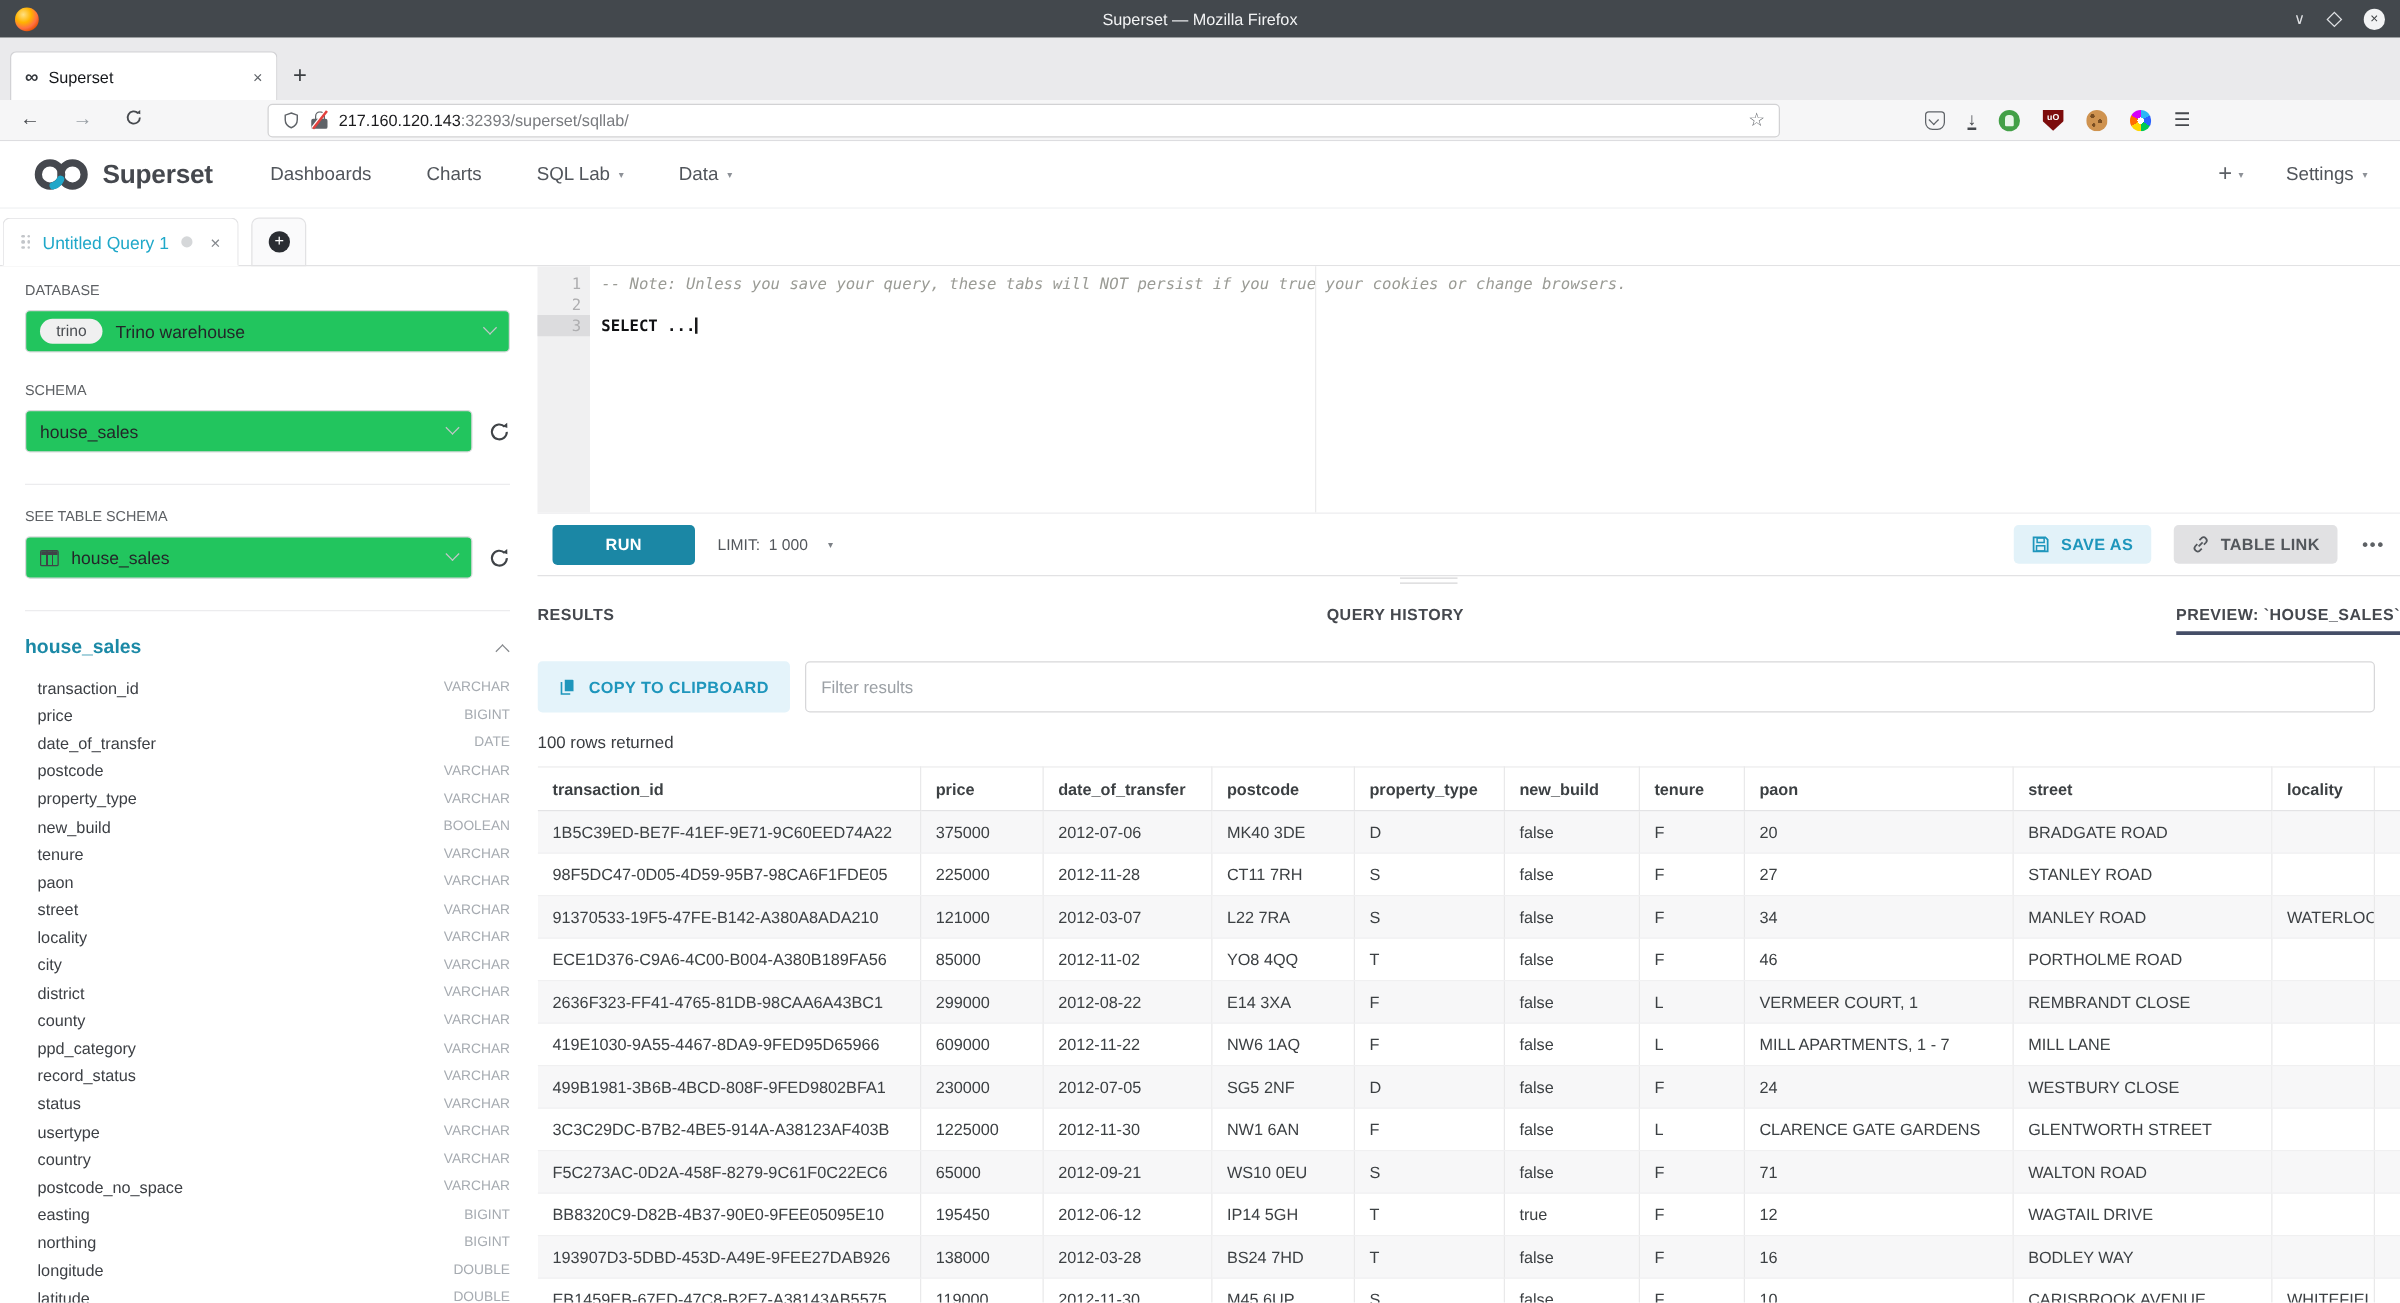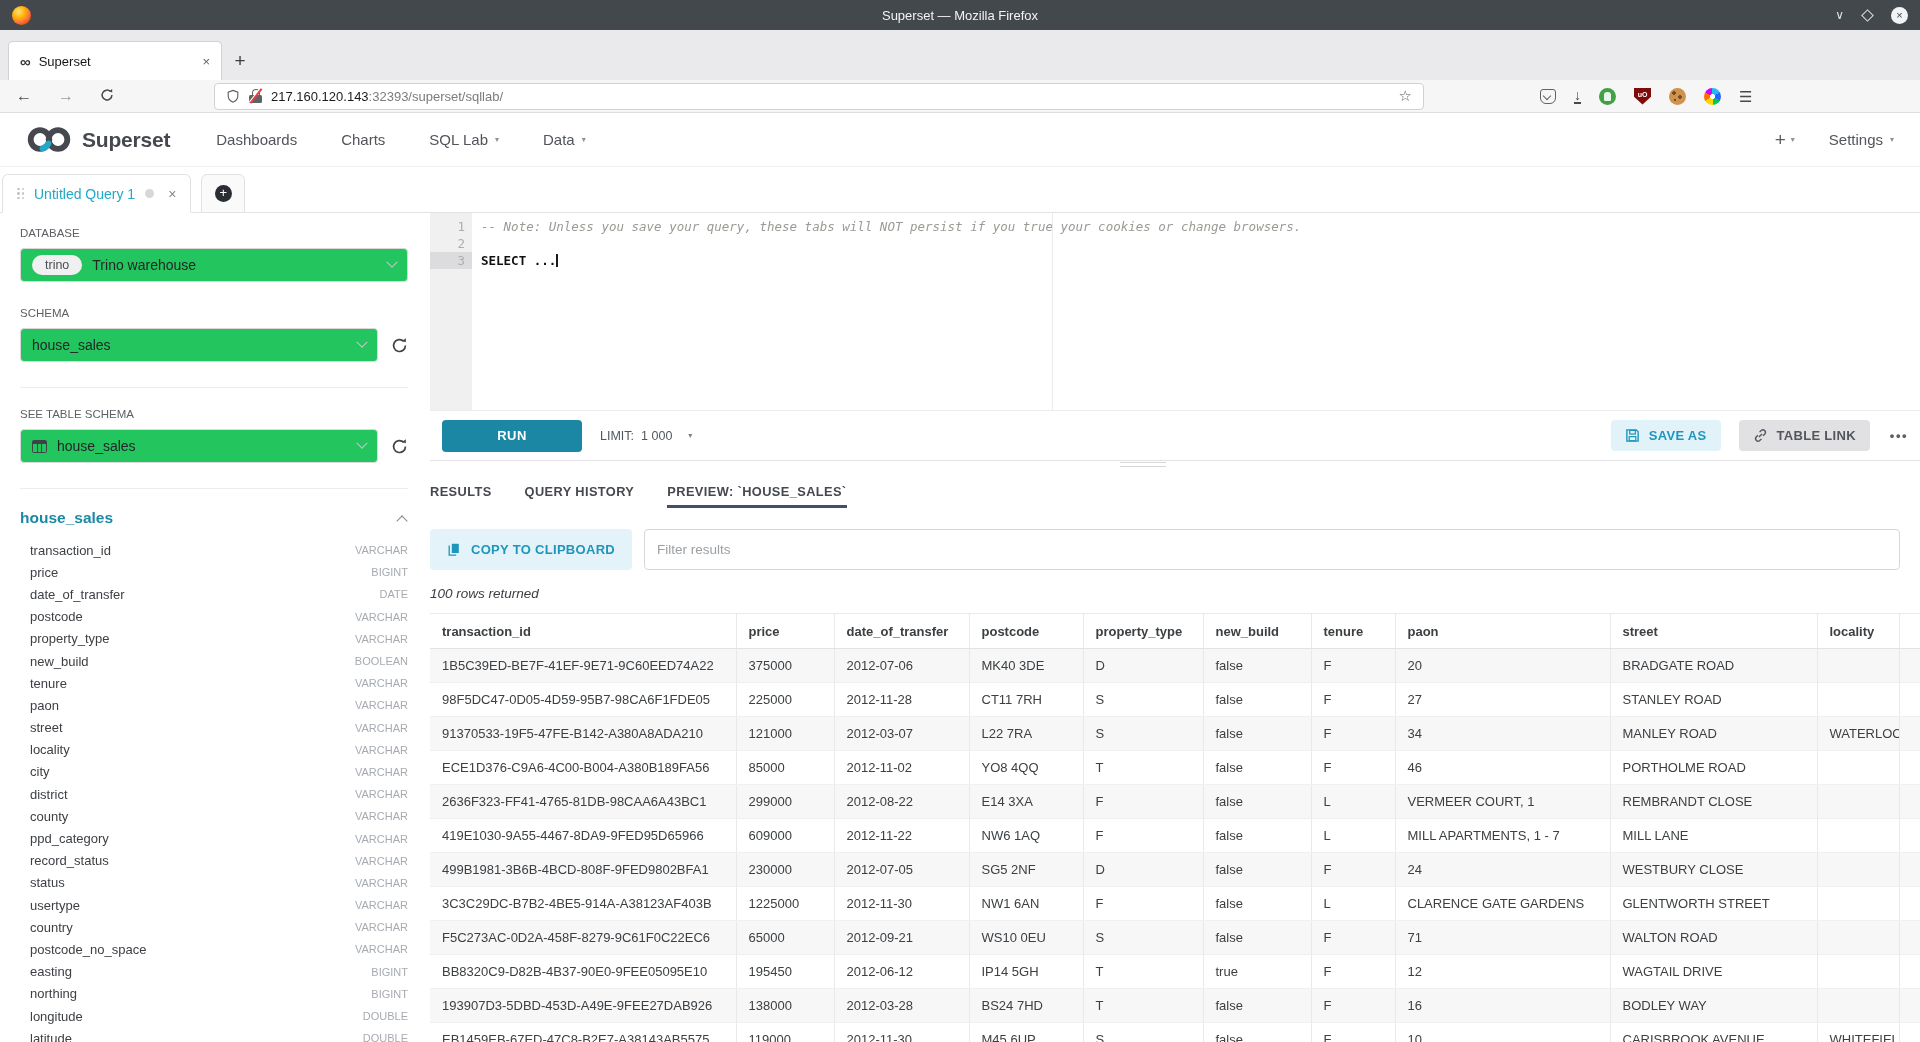--- a/index.html
+++ b/index.html
@@ -98,43 +98,43 @@
   .gnum.active{background:#dcdcde;}
   .code{flex:1;padding:5px 0 0 9px;font:12.5px/17px "DejaVu Sans Mono",monospace;position:relative;}
   .cmt{color:#9a9b95;font-style:italic;}
   .codeline{height:17px;white-space:pre;}
   .sqltext{font-weight:700;color:#101113;}
   .cursor{display:inline-block;width:1.5px;height:13px;background:#1a1a1a;vertical-align:-2px;}
   .printmargin{position:absolute;left:622px;top:0;bottom:0;width:1px;background:#ebebec;}
 
   
   .toolbar{height:49px;display:flex;align-items:center;padding:0 12px;gap:18px;background:#fff;}
-  .run{width:140px;height:32px;background:#1b87a5;color:#fff;border:none;border-radius:4px;font-size:13px;font-weight:700;letter-spacing:.4px;font-family:inherit;text-align:center;}
+  .run{width:114px;height:32px;background:#1b87a5;color:#fff;border:none;border-radius:4px;font-size:13px;font-weight:700;letter-spacing:.4px;font-family:inherit;text-align:center;}
   .limit{display:flex;align-items:center;gap:7px;font-size:12.5px;color:#53575c;font-weight:500;}
   .limit .caret{margin-left:9px;color:#7c8086;}
   .tb-spacer{flex:1;}
   .btn-lite{height:31px;display:flex;align-items:center;gap:9px;padding:0 14px;border:none;border-radius:4px;font-size:13px;font-weight:700;letter-spacing:.3px;font-family:inherit;}
   .saveas{background:#e2f2f9;color:#1e96bc;}
   .copylink{background:#e1e1e3;color:#53575c;}
   .more{font-size:13px;font-weight:700;color:#5d6165;letter-spacing:1.5px;margin-left:2px;}
 
   
   .splitter{height:7px;border-top:1px solid #e2e2e4;position:relative;background:#fff;}
   .handle{position:absolute;left:690px;top:1px;width:46px;height:5px;border-top:1.5px solid #d6d6d8;border-bottom:1.5px solid #d6d6d8;}
 
   
   .south{flex:1;display:flex;flex-direction:column;overflow:hidden;background:#fff;}
-  .stabs{height:48px;display:flex;align-items:center;gap:33px;flex:0 0 48px;}
+  .stabs{height:48px;display:flex;align-items:center;gap:33px;flex:0 0 48px;justify-content:space-between;}
   .stab{height:100%;display:flex;align-items:center;font-size:12.8px;font-weight:600;letter-spacing:.4px;color:#45484e;position:relative;}
   .stab.active::after{content:"";position:absolute;left:0;right:0;bottom:7px;height:3px;background:#454e67;}
   .actions{display:flex;gap:12px;margin:14px 20px 0 0;height:41px;flex:0 0 41px;}
   .copyclip{display:flex;align-items:center;gap:10px;background:#e4f3fa;color:#1e96bc;border:none;border-radius:4px;font-size:13px;font-weight:700;letter-spacing:.3px;padding:0 17px;font-family:inherit;}
   .filter{flex:1;border:1px solid #d7d7d9;border-radius:4px;padding:0 12px;font-size:13.5px;color:#3c4043;font-family:inherit;}
   .filter::placeholder{color:#9ba0a5;}
-  .rowcount{font-size:13.5px;color:#3a3d41;margin:16px 0 12px;font-style:italic;}
+  .rowcount{font-size:13.5px;color:#3a3d41;margin:16px 0 12px;}
   .tablewrap{flex:1;overflow:hidden;}
   table{border-collapse:collapse;table-layout:fixed;width:1492px;font-size:13px;color:#3c4043;}
   th,td{padding:0 12px;text-align:left;overflow:hidden;white-space:nowrap;border-right:1px solid #e9e9ea;}
   th{height:35px;font-weight:700;border-top:1px solid #e9e9ea;border-bottom:1px solid #e3e3e5;background:#fff;}
   td{height:34px;border-bottom:1px solid #f0f0f1;}
   tbody tr:nth-child(odd){background:#f7f7f8;}
 </style>
 </head>
 <body>
 

